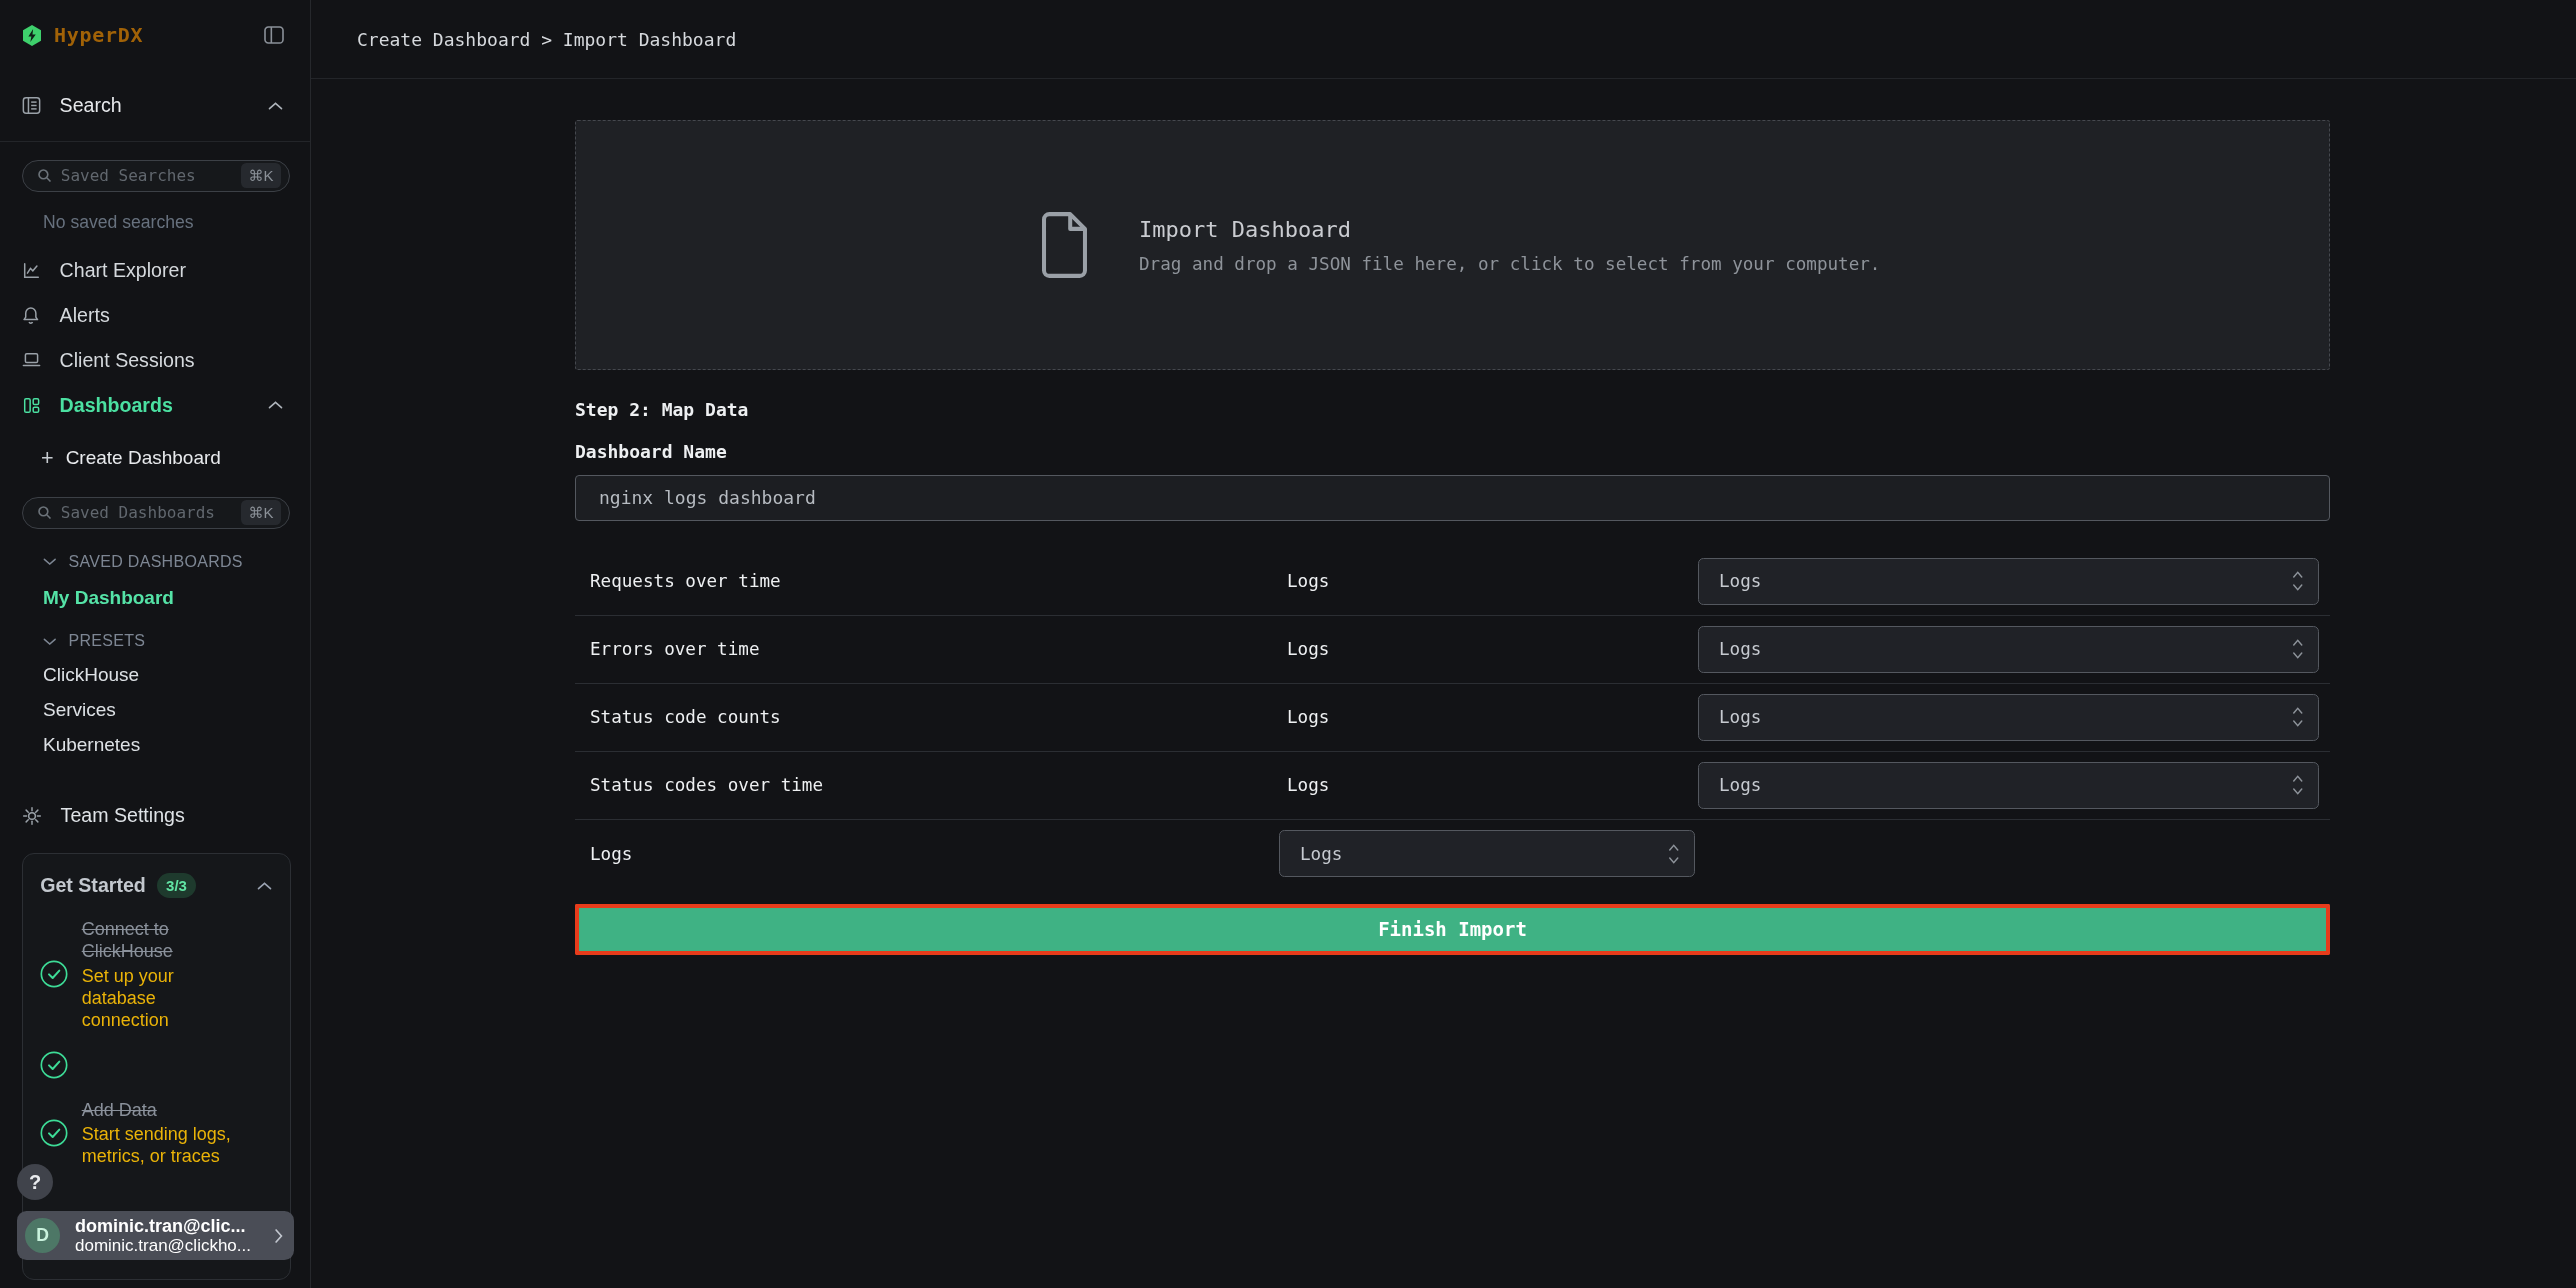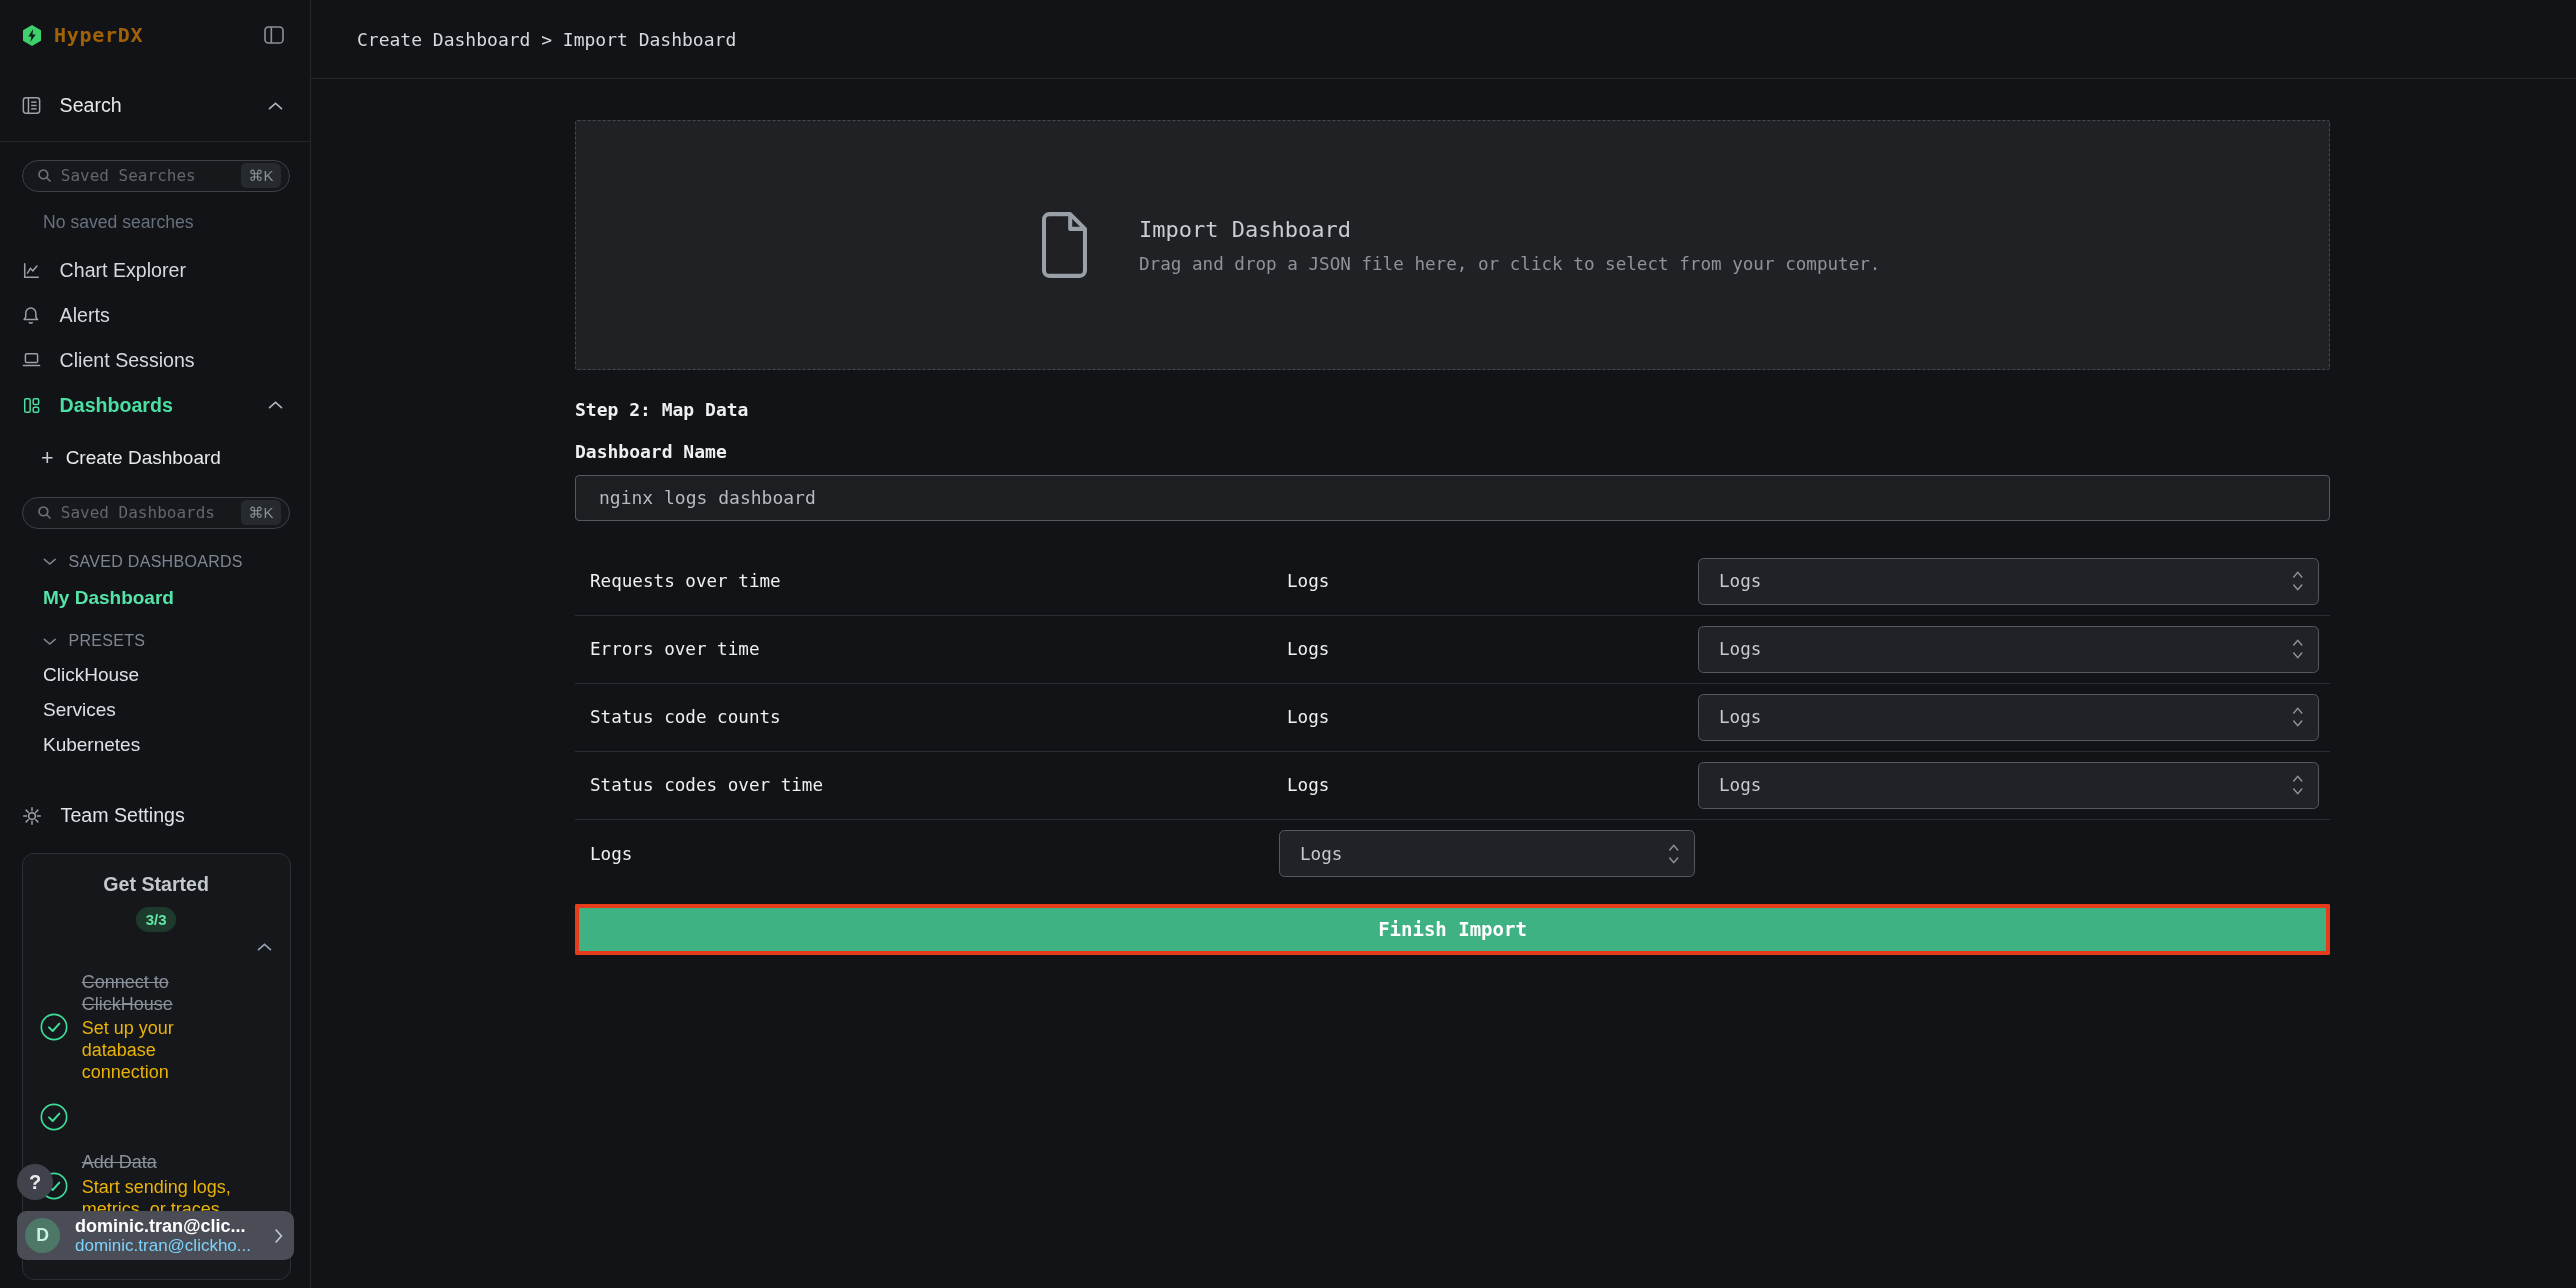--- a/index.html
+++ b/index.html
@@ -57,21 +57,21 @@
   .side-link { margin: 15px 0 0 43px; font-size: 19px; color: #dde1e5; line-height: 20px; cursor: pointer; }
   .side-link.green { margin-top: 17.6px; font-weight: bold; color: #55e3a7; }
 
   .team-settings { margin-top: 49px; display: flex; align-items: center; gap: 19px; padding: 0 21.6px; font-size: 19.6px; color: #dfe3e7; cursor: pointer; }
 
   .get-started {
     position: absolute; left: 21.6px; top: 853px; width: 269px; height: 427px;
     border: 1.4px solid #2c2f34; border-radius: 12px; background: #15171a;
     padding: 19px 17.6px;
   }
-  .gs-header { display: flex; align-items: center; gap: 10.8px; flex-direction: column; }
+  .gs-header { display: flex; align-items: center; gap: 10.8px; }
   .gs-title { font-size: 19.6px; font-weight: bold; color: #c3c8ce; }
   .gs-badge { background: #1e3a2d; color: #61e4a4; font-size: 15px; font-weight: bold; border-radius: 675px; padding: 4px 9.5px; }
   .gs-chevron { margin-left: auto; display: flex; }
   .gs-task { display: flex; align-items: center; gap: 13.5px; margin-top: 20px; }
   .gs-check { flex: 0 0 28px; display: flex; }
   .task-text { width: 166px; }
   .task-title { font-size: 18px; line-height: 22px; color: #8a919b; text-decoration: line-through; }
   .task-desc { font-size: 18px; line-height: 22px; color: #eab308; margin-top: 2.7px; }
 
   .help-fab {
@@ -80,21 +80,21 @@
     display: flex; align-items: center; justify-content: center; z-index: 5; cursor: pointer;
   }
   .user-chip {
     position: absolute; left: 17px; top: 1211px; width: 277px; height: 49px;
     background: #4a4d56; border-radius: 9.5px; z-index: 6;
     display: flex; align-items: center; gap: 15px; padding: 0 10.8px 0 8px; cursor: pointer;
   }
   .avatar { width: 35px; height: 35px; border-radius: 50%; background: #4d7766; color: #c9f2dd; font-size: 17.6px; font-weight: bold; display: flex; align-items: center; justify-content: center; }
   .chip-text { display: flex; flex-direction: column; line-height: 20px; overflow: hidden; }
   .chip-name { font-size: 18px; font-weight: bold; color: #ffffff; white-space: nowrap; }
-  .chip-email { font-size: 17px; color: #7dd3fc; white-space: nowrap; }
+  .chip-email { font-size: 17px; color: #ffffff; white-space: nowrap; }
   .chip-chevron { margin-left: auto; display: flex; }
 
   
   .main { flex: 1; display: flex; flex-direction: column; background: #121316; }
   .topbar { height: 79px; min-height: 79px; border-bottom: 1.4px solid #232529; display: flex; align-items: center; padding-left: 46px; }
   .breadcrumb { display: flex; gap: 10.8px; font-family: "DejaVu Sans Mono", monospace; font-size: 18px; color: #d6d9dd; }
   .crumb { cursor: pointer; }
 
   .content { margin-left: 264px; width: 1755px; }
   .dropzone {

